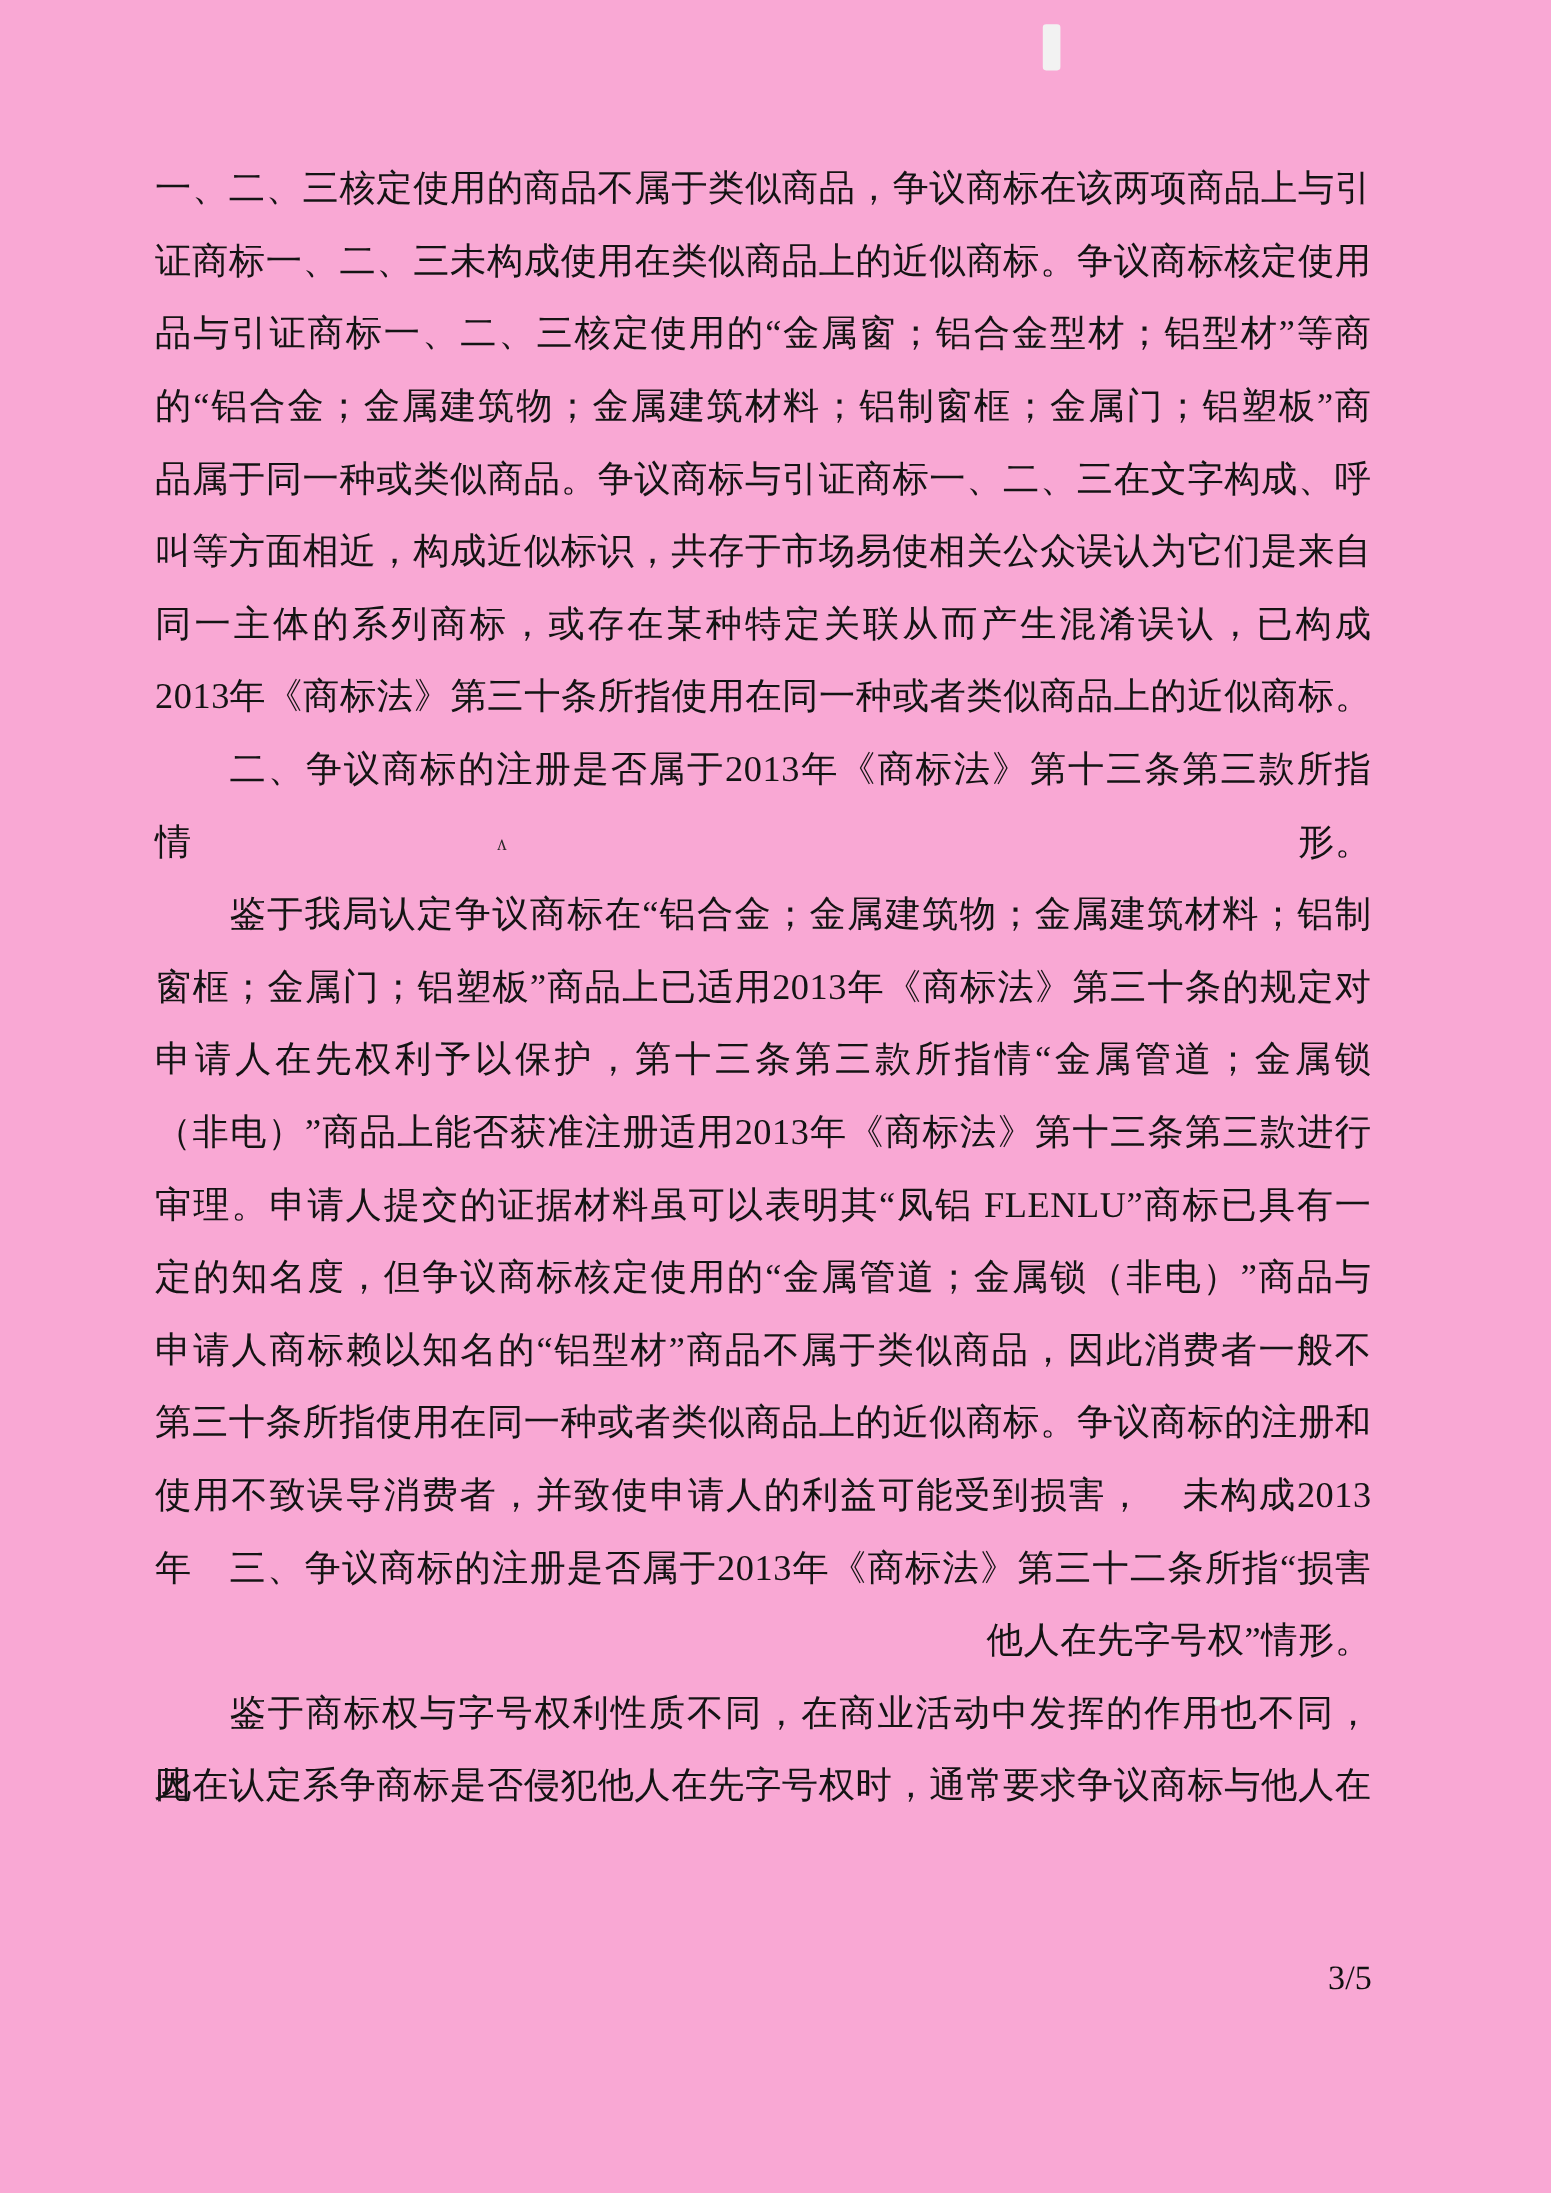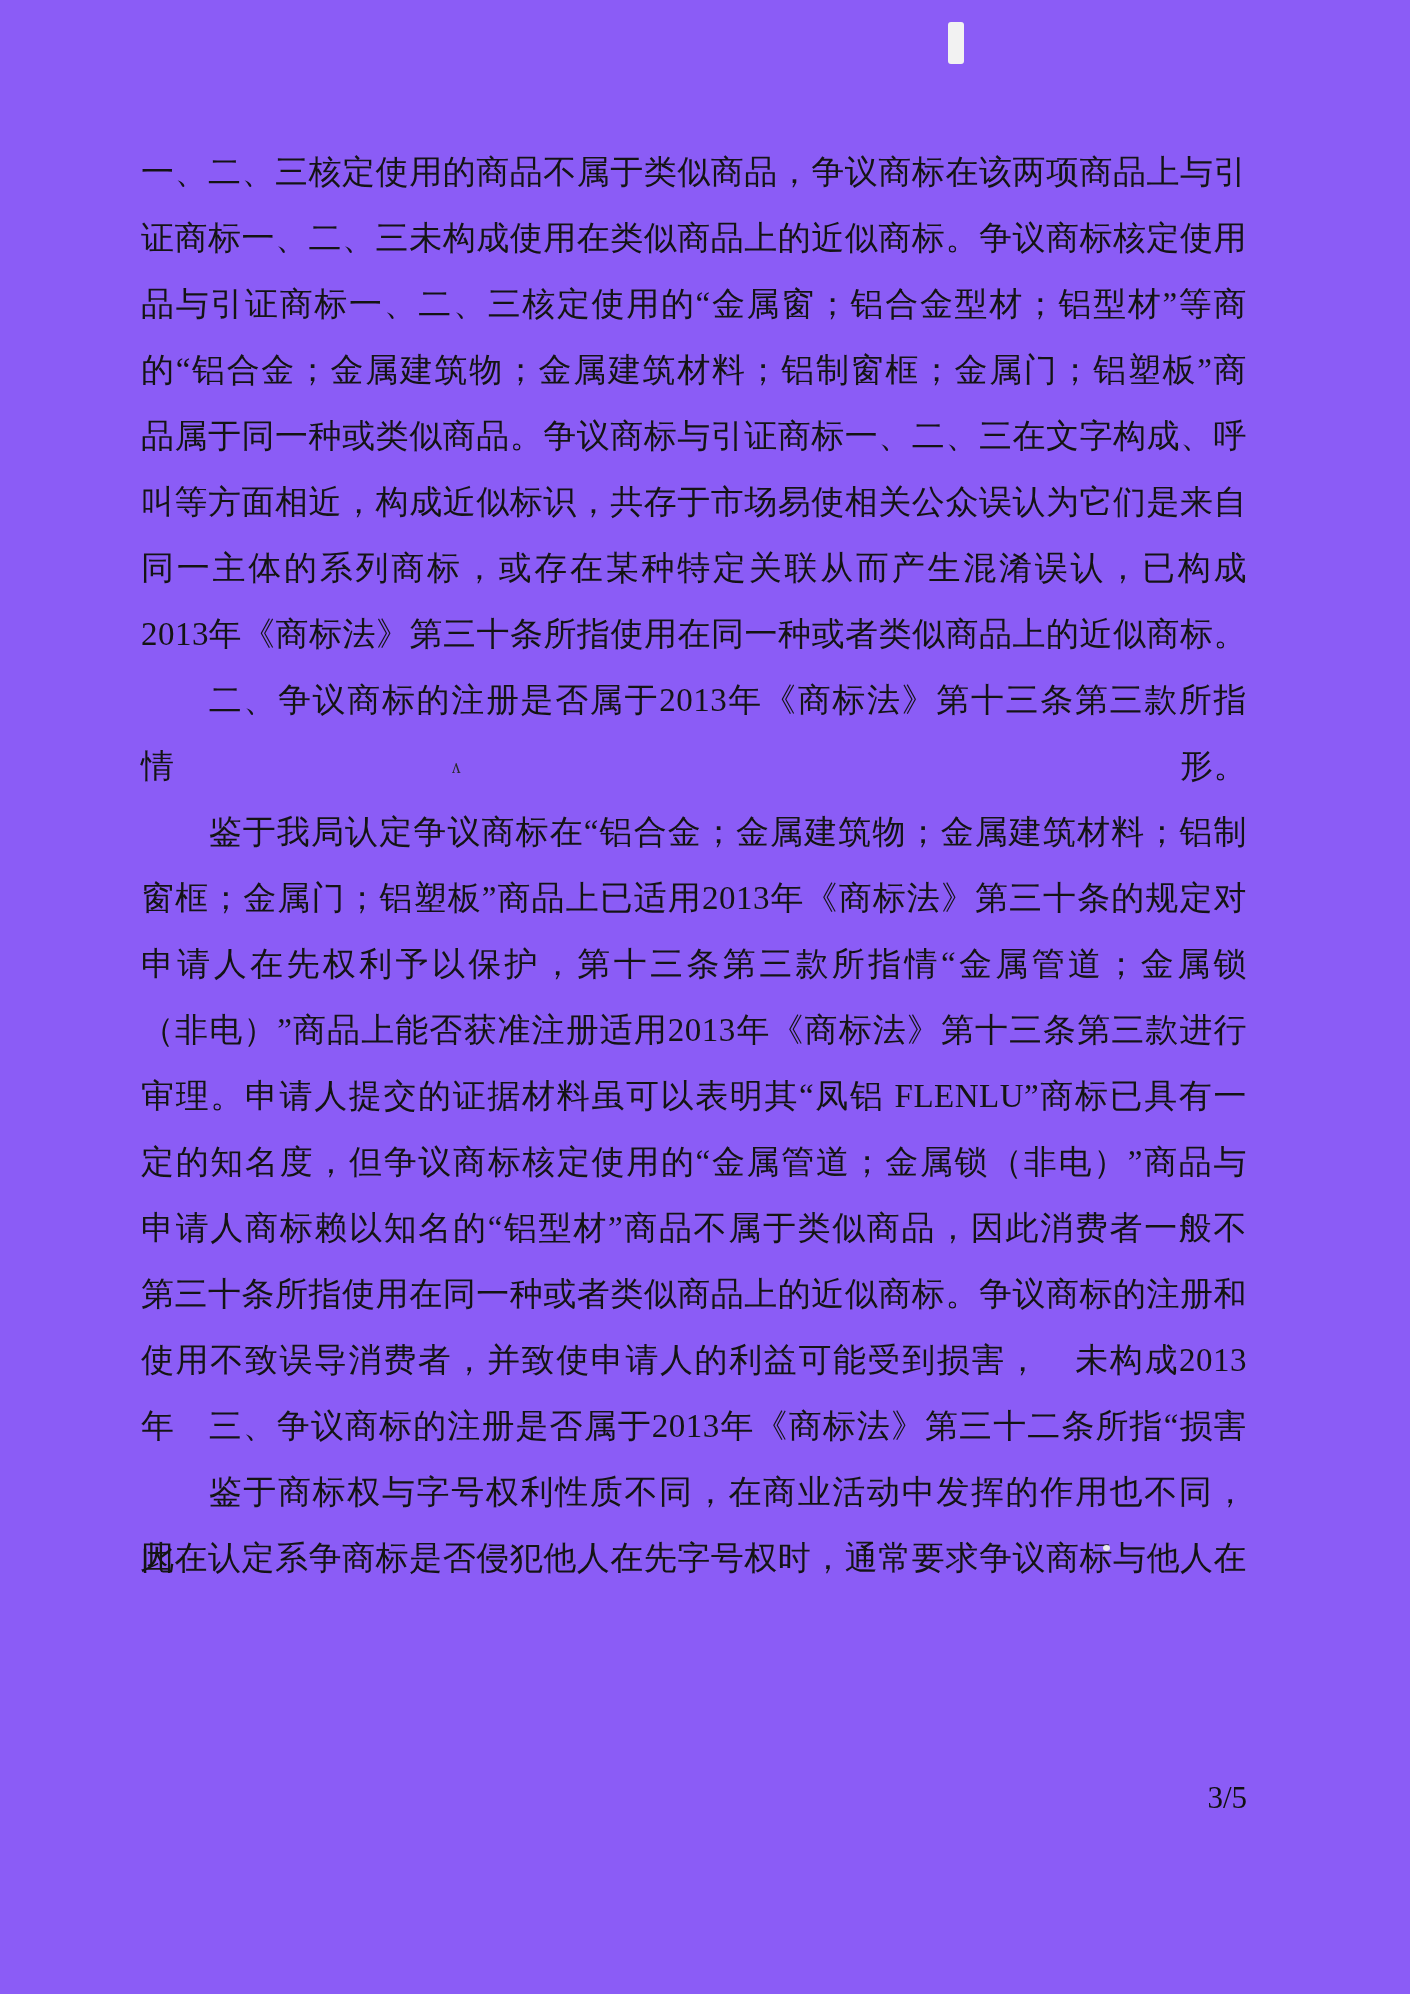--- a/index.html
+++ b/index.html
@@ -11,21 +11,21 @@
     width: 1410px;
     height: 1994px;
     position: relative;
     overflow: hidden;
     font-family: "Liberation Serif", "DejaVu Serif", serif;
     color: #141414;
   }
   .page {
     position: absolute;
     inset: 0;
-    background: #8b5cf6;
+    background: #f9a8d4;
   }
   .doc {
     position: absolute;
     top: 139px;
     left: 141px;
     width: 1106px;
   }
   .ln {
     font-size: 33px;
     line-height: 66px;
@@ -101,20 +101,21 @@
     <div class="ln ind j">鉴于我局认定争议商标在“铝合金；金属建筑物；金属建筑材料；铝制</div>
     <div class="ln j">窗框；金属门；铝塑板”商品上已适用2013年《商标法》第三十条的规定对</div>
     <div class="ln j">申请人在先权利予以保护，第十三条第三款所指情“金属管道；金属锁</div>
     <div class="ln j">（非电）”商品上能否获准注册适用2013年《商标法》第十三条第三款进行</div>
     <div class="ln j">审理。申请人提交的证据材料虽可以表明其“凤铝 FLENLU”商标已具有一</div>
     <div class="ln j">定的知名度，但争议商标核定使用的“金属管道；金属锁（非电）”商品与</div>
     <div class="ln j">申请人商标赖以知名的“铝型材”商品不属于类似商品，因此消费者一般不</div>
     <div class="ln j">第三十条所指使用在同一种或者类似商品上的近似商标。争议商标的注册和</div>
     <div class="ln j">使用不致误导消费者，并致使申请人的利益可能受到损害，　未构成2013年</div>
     <div class="ln ind j">三、争议商标的注册是否属于2013年《商标法》第三十二条所指“损害</div>
+    <div class="ln">他人在先字号权”情形。</div>
     <div class="ln ind j">鉴于商标权与字号权利性质不同，在商业活动中发挥的作用也不同，因</div>
     <div class="ln j">此在认定系争商标是否侵犯他人在先字号权时，通常要求争议商标与他人在</div>
   </div>
 
   <div class="pagenum">3/5</div>
 
   <span class="stray-mark">ʌ</span>
   <div class="smudge-top"></div>
   <div class="speck"></div>
 

